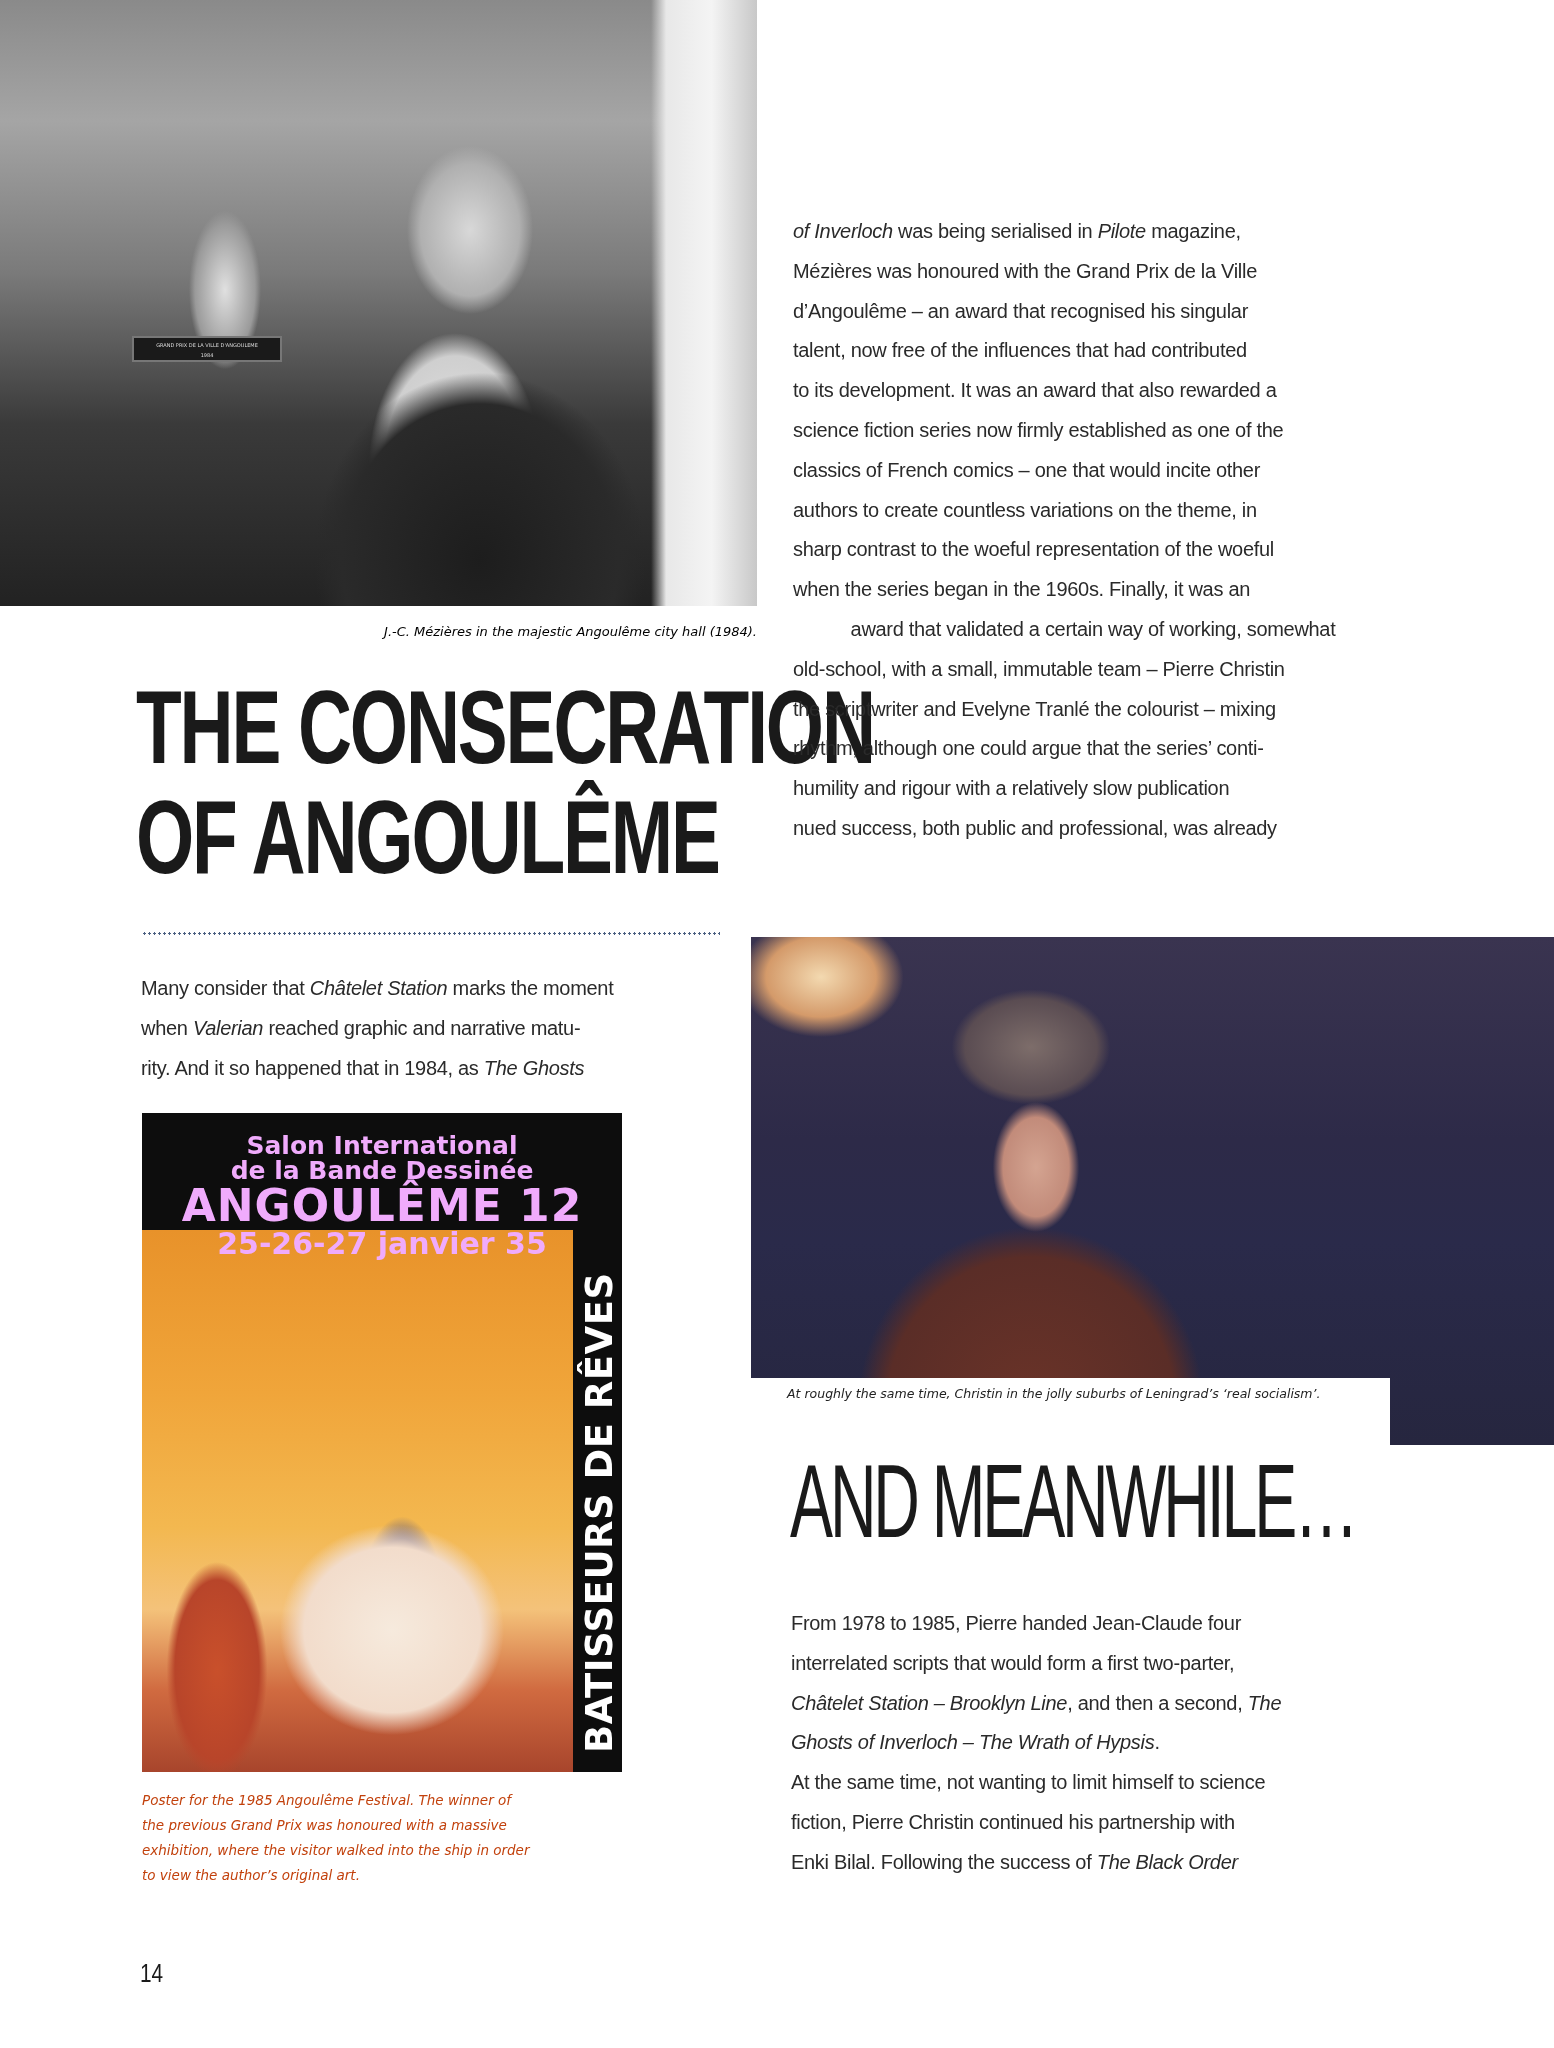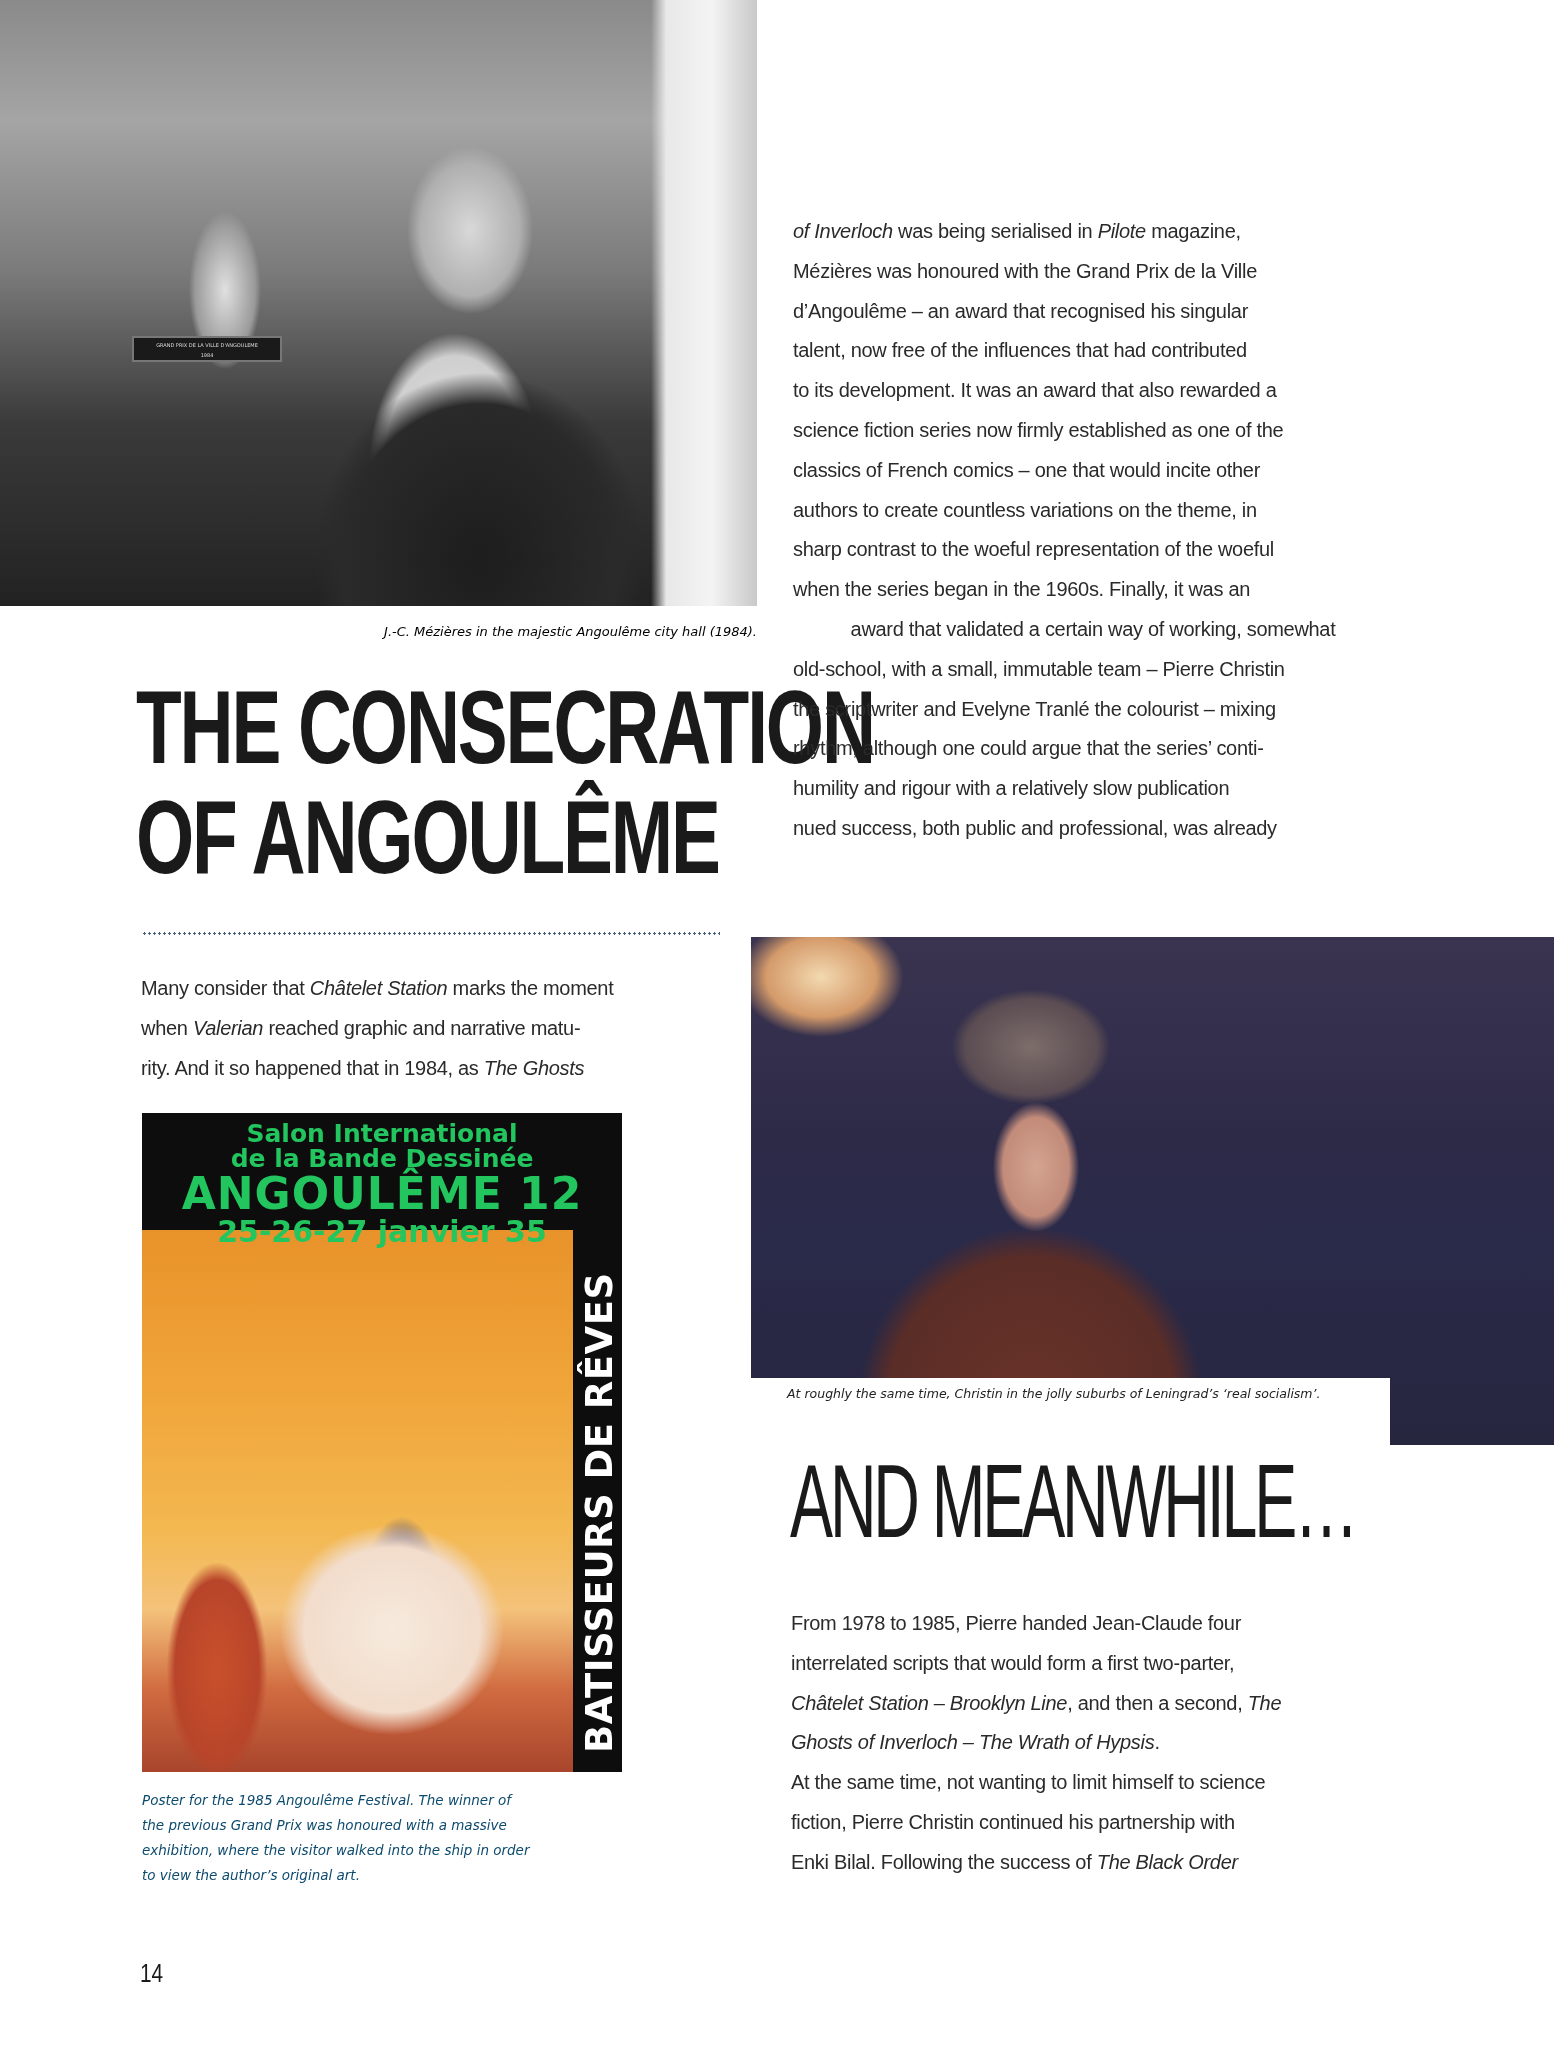--- a/index.html
+++ b/index.html
@@ -62,37 +62,37 @@
     }
     #poster .poster-art {
       position: absolute; left: 0; top: 117px; width: 431px; height: 542px;
       background:
         radial-gradient(ellipse 160px 150px at 250px 400px, #f6eadd 0%, #f2dccb 55%, rgba(0,0,0,0) 70%),
         radial-gradient(ellipse 70px 150px at 75px 440px, #c9502b 0%, #b8452a 60%, rgba(0,0,0,0) 72%),
         radial-gradient(ellipse 60px 130px at 260px 380px, #9a8a8a 0%, #7b6c78 55%, rgba(0,0,0,0) 72%),
         linear-gradient(180deg, #e8922a 0%, #f0a53a 30%, #f3b850 55%, #f4c27a 70%, #d06a40 85%, #a8452c 100%);
     }
     #poster .poster-header {
-      position: absolute; left: 0; top: 8px; width: 480px; text-align: center; color: #22c55e;
+      position: absolute; left: 0; top: 20px; width: 480px; text-align: center; color: #f0abfc;
       font-family: "DejaVu Sans", sans-serif; font-weight: bold;
     }
     #poster .ph-line1 { font-size: 25px; line-height: 25px; }
     #poster .ph-line2 { font-size: 25px; line-height: 25px; }
     #poster .ph-line3 { font-size: 44px; line-height: 46px; letter-spacing: 1px; white-space: nowrap; }
     #poster .ph-line4 { font-size: 30px; line-height: 30px; }
     #poster .poster-vertical {
       position: absolute; left: 438px; top: 640px; width: 520px;
       transform: rotate(-90deg); transform-origin: left top;
       color: #fff; font-family: "DejaVu Sans", sans-serif; font-weight: bold;
       font-size: 37px; line-height: 40px; white-space: nowrap; letter-spacing: 0.5px;
     }
 
     #caption-poster {
       left: 142px; top: 1788px; width: 470px;
-      font-size: 13.5px; line-height: 25px; font-style: italic; color: #0c4a6e;
+      font-size: 13.5px; line-height: 25px; font-style: italic; color: #c2410c;
     }
 
     
     #photo-christin {
       left: 751px; top: 937px; width: 803px; height: 508px; overflow: hidden;
       background:
         radial-gradient(ellipse 60px 90px at 285px 230px, #d4a491 0%, #c28b7a 55%, rgba(0,0,0,0) 72%),
         radial-gradient(ellipse 110px 80px at 280px 110px, #7d6d6a 0%, #5a4c52 60%, rgba(0,0,0,0) 72%),
         radial-gradient(ellipse 240px 250px at 280px 470px, #6a3328 0%, #5a2d27 60%, rgba(0,0,0,0) 72%),
         radial-gradient(ellipse 110px 80px at 70px 40px, #f3d9b0 0%, #d49a6a 50%, rgba(0,0,0,0) 75%),

